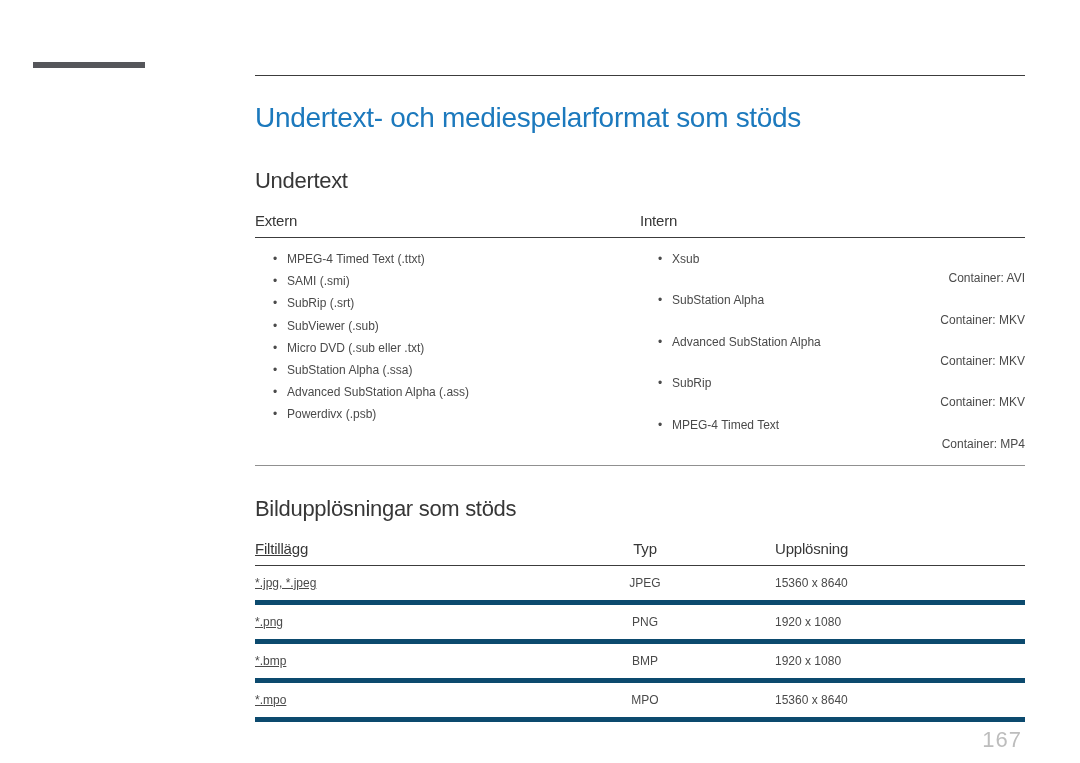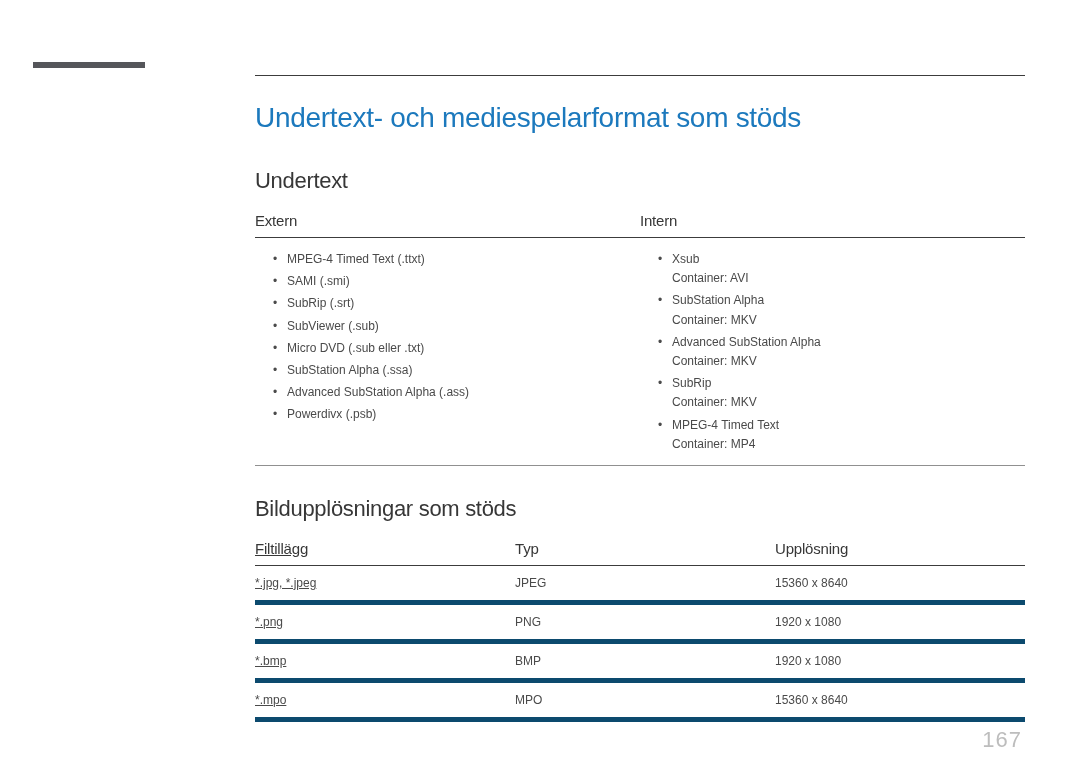--- a/index.html
+++ b/index.html
@@ -77,39 +77,40 @@
     flex-shrink: 0;
     font-size: 12px;
   }
   .bullet-text { flex: 1; }
   .bullet-sub {
     font-size: 12px;
     color: #4a4a4a;
     padding-left: 32px;
     line-height: 1.35;
     padding-bottom: 3px;
+    text-align: right;
   }
   .sub-hr {
     border: none;
     border-top: 1px solid #909090;
     margin: 10px 0 0 0;
   }
   
   .tbl-headers {
     display: flex;
     padding: 4px 0 8px 0;
   }
   .tbl-h {
     font-size: 15px;
     font-weight: 400;
     color: #373737;
     letter-spacing: -0.2px;
   }
   .col-a { flex: 0 0 260px; text-decoration: underline; }
-  .col-b { flex: 0 0 260px; }
+  .col-b { flex: 0 0 260px; text-align: center; }
   .col-c { flex: 1; }
   .tbl-row {
     display: flex;
     font-size: 12px;
     color: #4a4a4a;
     padding: 10px 0;
     border-bottom: 5px solid #0c4a6e;
   }
   .tbl-row .cell { }
   .page-number {

